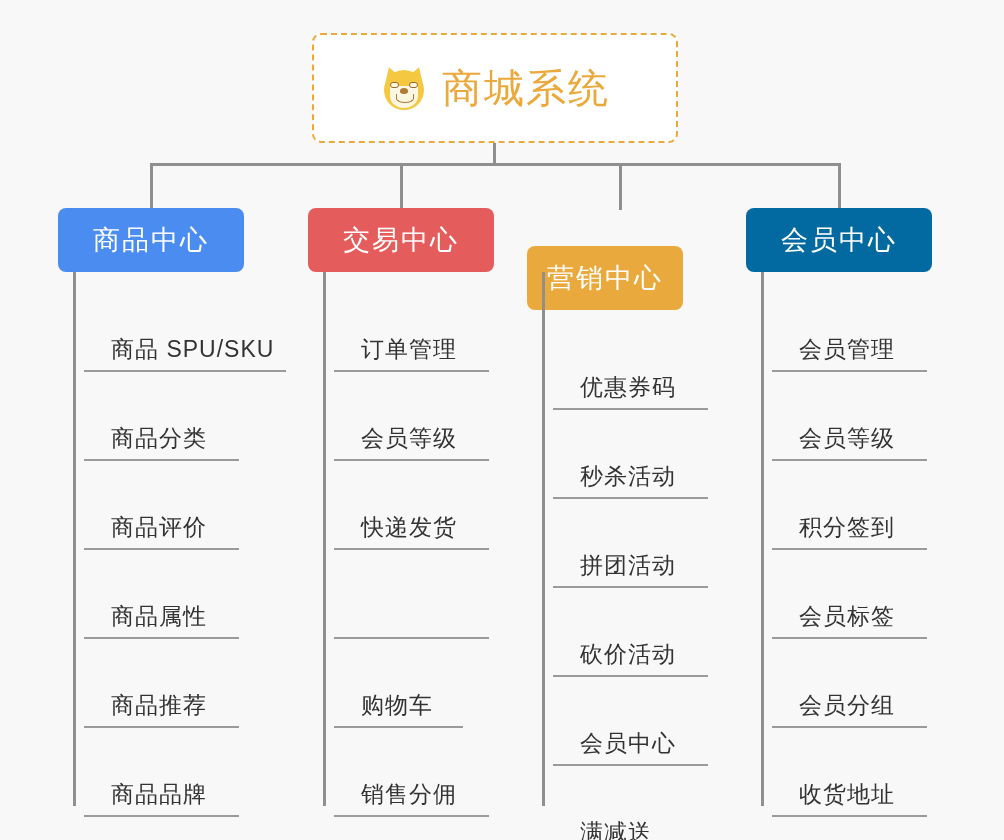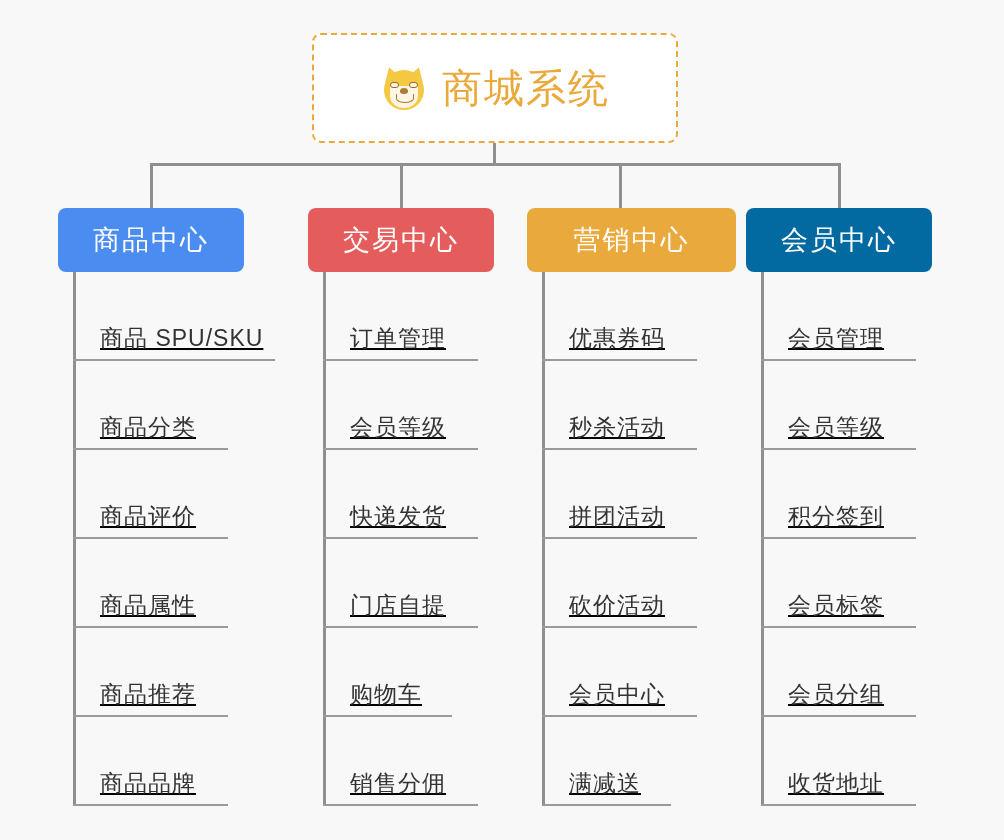--- a/index.html
+++ b/index.html
@@ -136,24 +136,23 @@
   }
   .col-rail {
     position: absolute;
     left: 15px;
     top: 64px;
     width: 3px;
     background: #8f8f8f;
   }
   .leaf-list {
     position: relative;
-    margin: 0;
+    margin: 11px;
     padding: 0;
     list-style: none;
-    text-decoration: underline;
   }
   .leaf-item {
     position: relative;
     height: 89px;
     box-sizing: border-box;
     display: flex;
     align-items: flex-end;
     padding-left: 15px;
   }
   .leaf-underline {
@@ -242,35 +241,34 @@
           </li>
           <li class="leaf-item">
             <span class="leaf-label">会员等级</span>
             <span class="leaf-underline" style="width: 155px;"></span>
           </li>
           <li class="leaf-item">
             <span class="leaf-label">快递发货</span>
             <span class="leaf-underline" style="width: 155px;"></span>
           </li>
           <li class="leaf-item">
-            <span class="leaf-label">门店自提</span>
             <span class="leaf-underline" style="width: 155px;"></span>
           </li>
           <li class="leaf-item">
             <span class="leaf-label">购物车</span>
             <span class="leaf-underline" style="width: 129px;"></span>
           </li>
           <li class="leaf-item">
             <span class="leaf-label">销售分佣</span>
             <span class="leaf-underline" style="width: 155px;"></span>
           </li>
         </ul>
       </div>
       <div class="column" style="left: 527px; width: 186px;">
-        <div class="col-header" style="background: rgb(234, 169, 60); width: 209px;">营销中心</div>
+        <div class="col-header" style="background: rgb(234, 169, 60); width: 156px; margin-top: 38px;">营销中心</div>
         <div class="col-rail" style="height: 534px;"></div>
         <ul class="leaf-list">
           <li class="leaf-item">
             <span class="leaf-label">优惠券码</span>
             <span class="leaf-underline" style="width: 155px;"></span>
           </li>
           <li class="leaf-item">
             <span class="leaf-label">秒杀活动</span>
             <span class="leaf-underline" style="width: 155px;"></span>
           </li>

